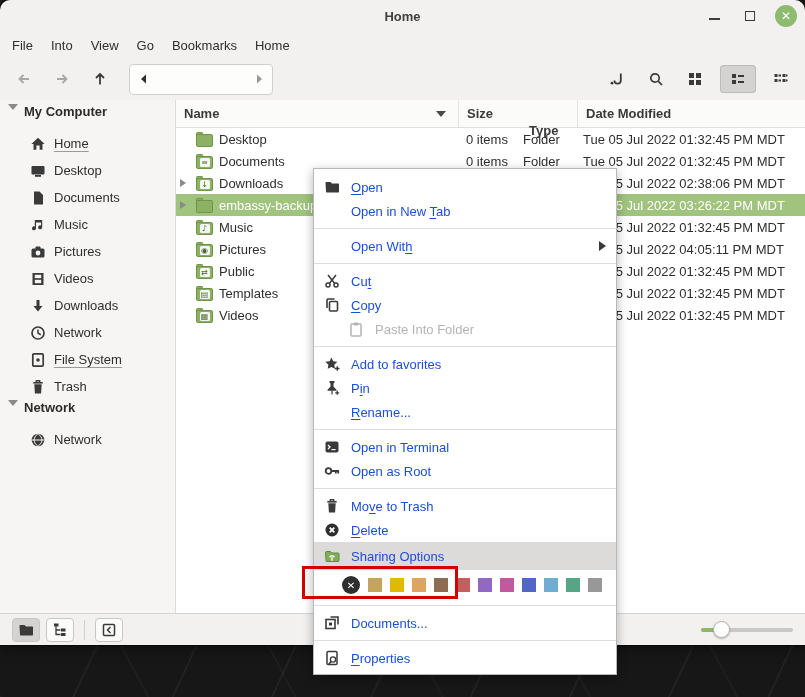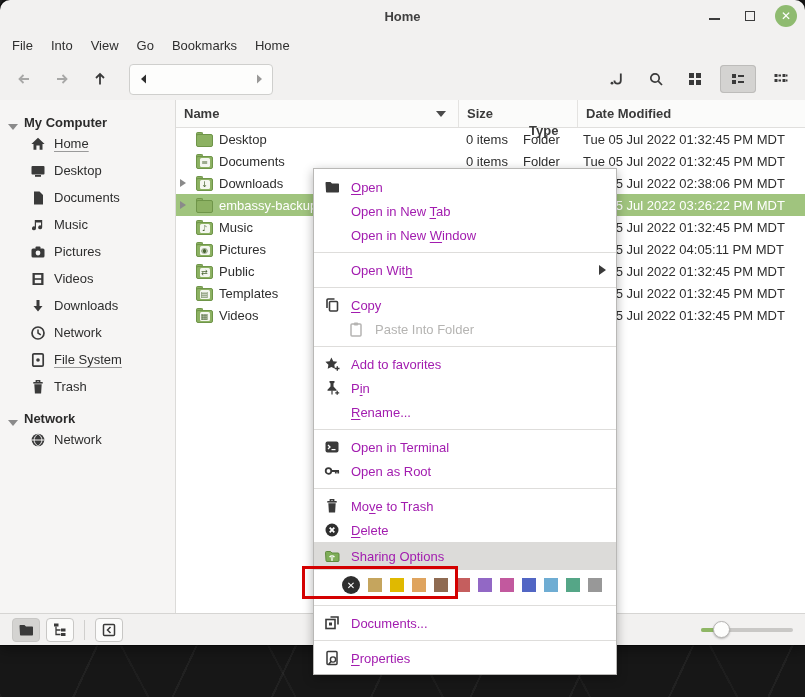--- a/index.html
+++ b/index.html
@@ -39,21 +39,21 @@
   .breadcrumb { margin-left:15px; height:31px; display:flex; border:1px solid #cfcfcd; border-radius:4px; overflow:hidden; background:#fdfdfc; }
   .crumb-seg { display:flex; align-items:center; justify-content:center; }
   .crumb-prev, .crumb-next { width:27px; }
   .crumb-cur { width:88px; gap:7px; background:#c9c9c6; font-weight:700; color:#1c1c1c;margin-top:37px; }
   .tb-right { margin-left:auto; display:flex; align-items:center; gap:11px; }
   .tb-right .tbtn + .tbtn { margin-left:0; }
   .tbtn.active { background:#d4d3d1; box-shadow:inset 0 0 0 1px #bdbcba; width:36px; }
   
   .content { position:absolute; top:100px; left:0; right:0; bottom:32px; display:flex; background:#fff; }
   .sidebar { width:176px; background:#f6f5f4; border-right:1px solid #dcdbd9; padding-top:4px; flex:none; }
-  .sb-header { height:26px; display:flex; align-items:flex-end; padding-left:8px; gap:6px; font-weight:700; color:#2b2b2b; }
+  .sb-header { height:26px; display:flex; align-items:flex-start; padding-left:8px; gap:6px; font-weight:700; color:#2b2b2b; }
   .sb-arrow { width:0; height:0; border-left:5px solid transparent; border-right:5px solid transparent; border-top:6px solid #8a8a8a; }
   .sb-item { height:27px; display:flex; align-items:center; padding-left:30px; gap:8px; color:#2e2e2e; }
   .sb-item .icn { width:16px; height:16px; flex:none; }
   .sb-item.underlined .lbl { text-decoration:underline; text-decoration-color:#9a9a9a; text-underline-offset:3px; }
   
   .main { flex:1; position:relative; background:#fff; }
   .colheader { height:28px; display:flex; background:#fbfbfa; border-bottom:1px solid #e0dfdd; font-weight:700; color:#3a3a3a; }
   .col { display:flex; align-items:center; padding:0 8px;gap:8px; }
   .col-name { width:282px; justify-content:space-between; }
   .col-size { width:57px; border-left:1px solid #e4e3e1; }
@@ -81,21 +81,21 @@
   .sbtn.active { background:#d4d3d1; }
   .vsep { width:1px; height:20px; background:#d0cfcd; margin:0 10px; }
   .zoomslider { margin-left:auto; width:92px; height:16px; position:relative; display:flex; align-items:center; }
   .ztrack { position:absolute; left:0; right:0; height:4px; border-radius:2px; background:#c9c8c6; }
   .zfill { position:absolute; left:0; width:14px; height:4px; border-radius:2px; background:#8fb765; }
   .zthumb { position:absolute; left:12px; width:17px; height:17px; border-radius:50%; background:#fdfdfc; border:1px solid #b5b4b2; box-shadow:0 1px 2px rgba(0,0,0,.25); }
   
   .context-menu { position:absolute; left:313px; top:168px; width:304px;
     background:#fff; border:1px solid #b9b8b6; box-shadow:0 3px 10px rgba(0,0,0,.3);
     padding:6px 0 4px 0; z-index:10; }
-  .ctx-item { height:24px; display:flex; align-items:center; padding:0 10px; color:#a21caf; }
+  .ctx-item { height:24px; display:flex; align-items:center; padding:0 10px; color:#1d4ed8; }
   .ctx-item.tall { height:28px; }
   .ctx-item.highlighted { background:#dcdbd9; }
   .ctx-item.disabled { color:#b5b4b2;margin-left:24px; }
   .ctx-icon { width:20px; height:16px; margin-right:7px; flex:none; display:flex; align-items:center; }
   .ctx-label u { text-underline-offset:2px; }
   .ctx-sub { margin-left:auto; width:0; height:0; border-top:5px solid transparent; border-bottom:5px solid transparent; border-left:7px solid #3a3a3a; }
   .ctx-sep { height:1px; background:#dedddb; margin:5px 0; }
   .ctx-colors { height:30px; display:flex; align-items:center; padding-left:28px; gap:8px; }
   .clear-color { width:18px; height:18px; border-radius:50%; background:#2e2e2e; color:#fff; display:flex; align-items:center; justify-content:center; font-size:10px; font-weight:700; flex:none; }
   .swatch { width:14px; height:14px; flex:none; }
@@ -535,31 +535,39 @@
         <svg width="16" height="16" viewBox="0 0 16 16">
           <path d="M1.5 4c0-.6.4-1 1-1h4L8 4.5h6c.6 0 1 .4 1 1v7c0 .6-.4 1-1 1h-11c-.6 0-1-.4-1-1Z" fill="#3a3a3a"></path>
         </svg>
       </span>
       <span class="ctx-label"><u>O</u>pen</span>
     </div>
     <div class="ctx-item">
       <span class="ctx-icon"></span>
       <span class="ctx-label">Open in New <u>T</u>ab</span>
     </div>
-    <div class="ctx-item">
-      <span class="ctx-icon"></span>
-      <span class="ctx-label">Open in New <u>W</u>indow</span>
-    </div>
     <div class="ctx-sep"></div>
     <div class="ctx-item">
       <span class="ctx-icon"></span>
       <span class="ctx-label">Open Wit<u>h</u></span>
       <span class="ctx-sub"></span>
     </div>
     <div class="ctx-sep"></div>
+    <div class="ctx-item">
+      <span class="ctx-icon">
+        <svg width="16" height="16" viewBox="0 0 16 16">
+          <g stroke="#3a3a3a" stroke-width="1.5" fill="none">
+            <circle cx="4" cy="12" r="2"></circle>
+            <circle cx="12" cy="12" r="2"></circle>
+            <path d="M5.3 10.5 12 2M10.7 10.5 4 2"></path>
+          </g>
+        </svg>
+      </span>
+      <span class="ctx-label">Cu<u>t</u></span>
+    </div>
     <div class="ctx-item">
       <span class="ctx-icon">
         <svg width="16" height="16" viewBox="0 0 16 16">
           <rect x="5.5" y="4.5" width="8" height="9.5" rx="1" fill="none" stroke="#3a3a3a" stroke-width="1.6"></rect>
           <path d="M3 11V3a1 1 0 0 1 1-1h6.5" fill="none" stroke="#3a3a3a" stroke-width="1.6"></path>
         </svg>
       </span>
       <span class="ctx-label"><u>C</u>opy</span>
     </div>
     <div class="ctx-item disabled">

